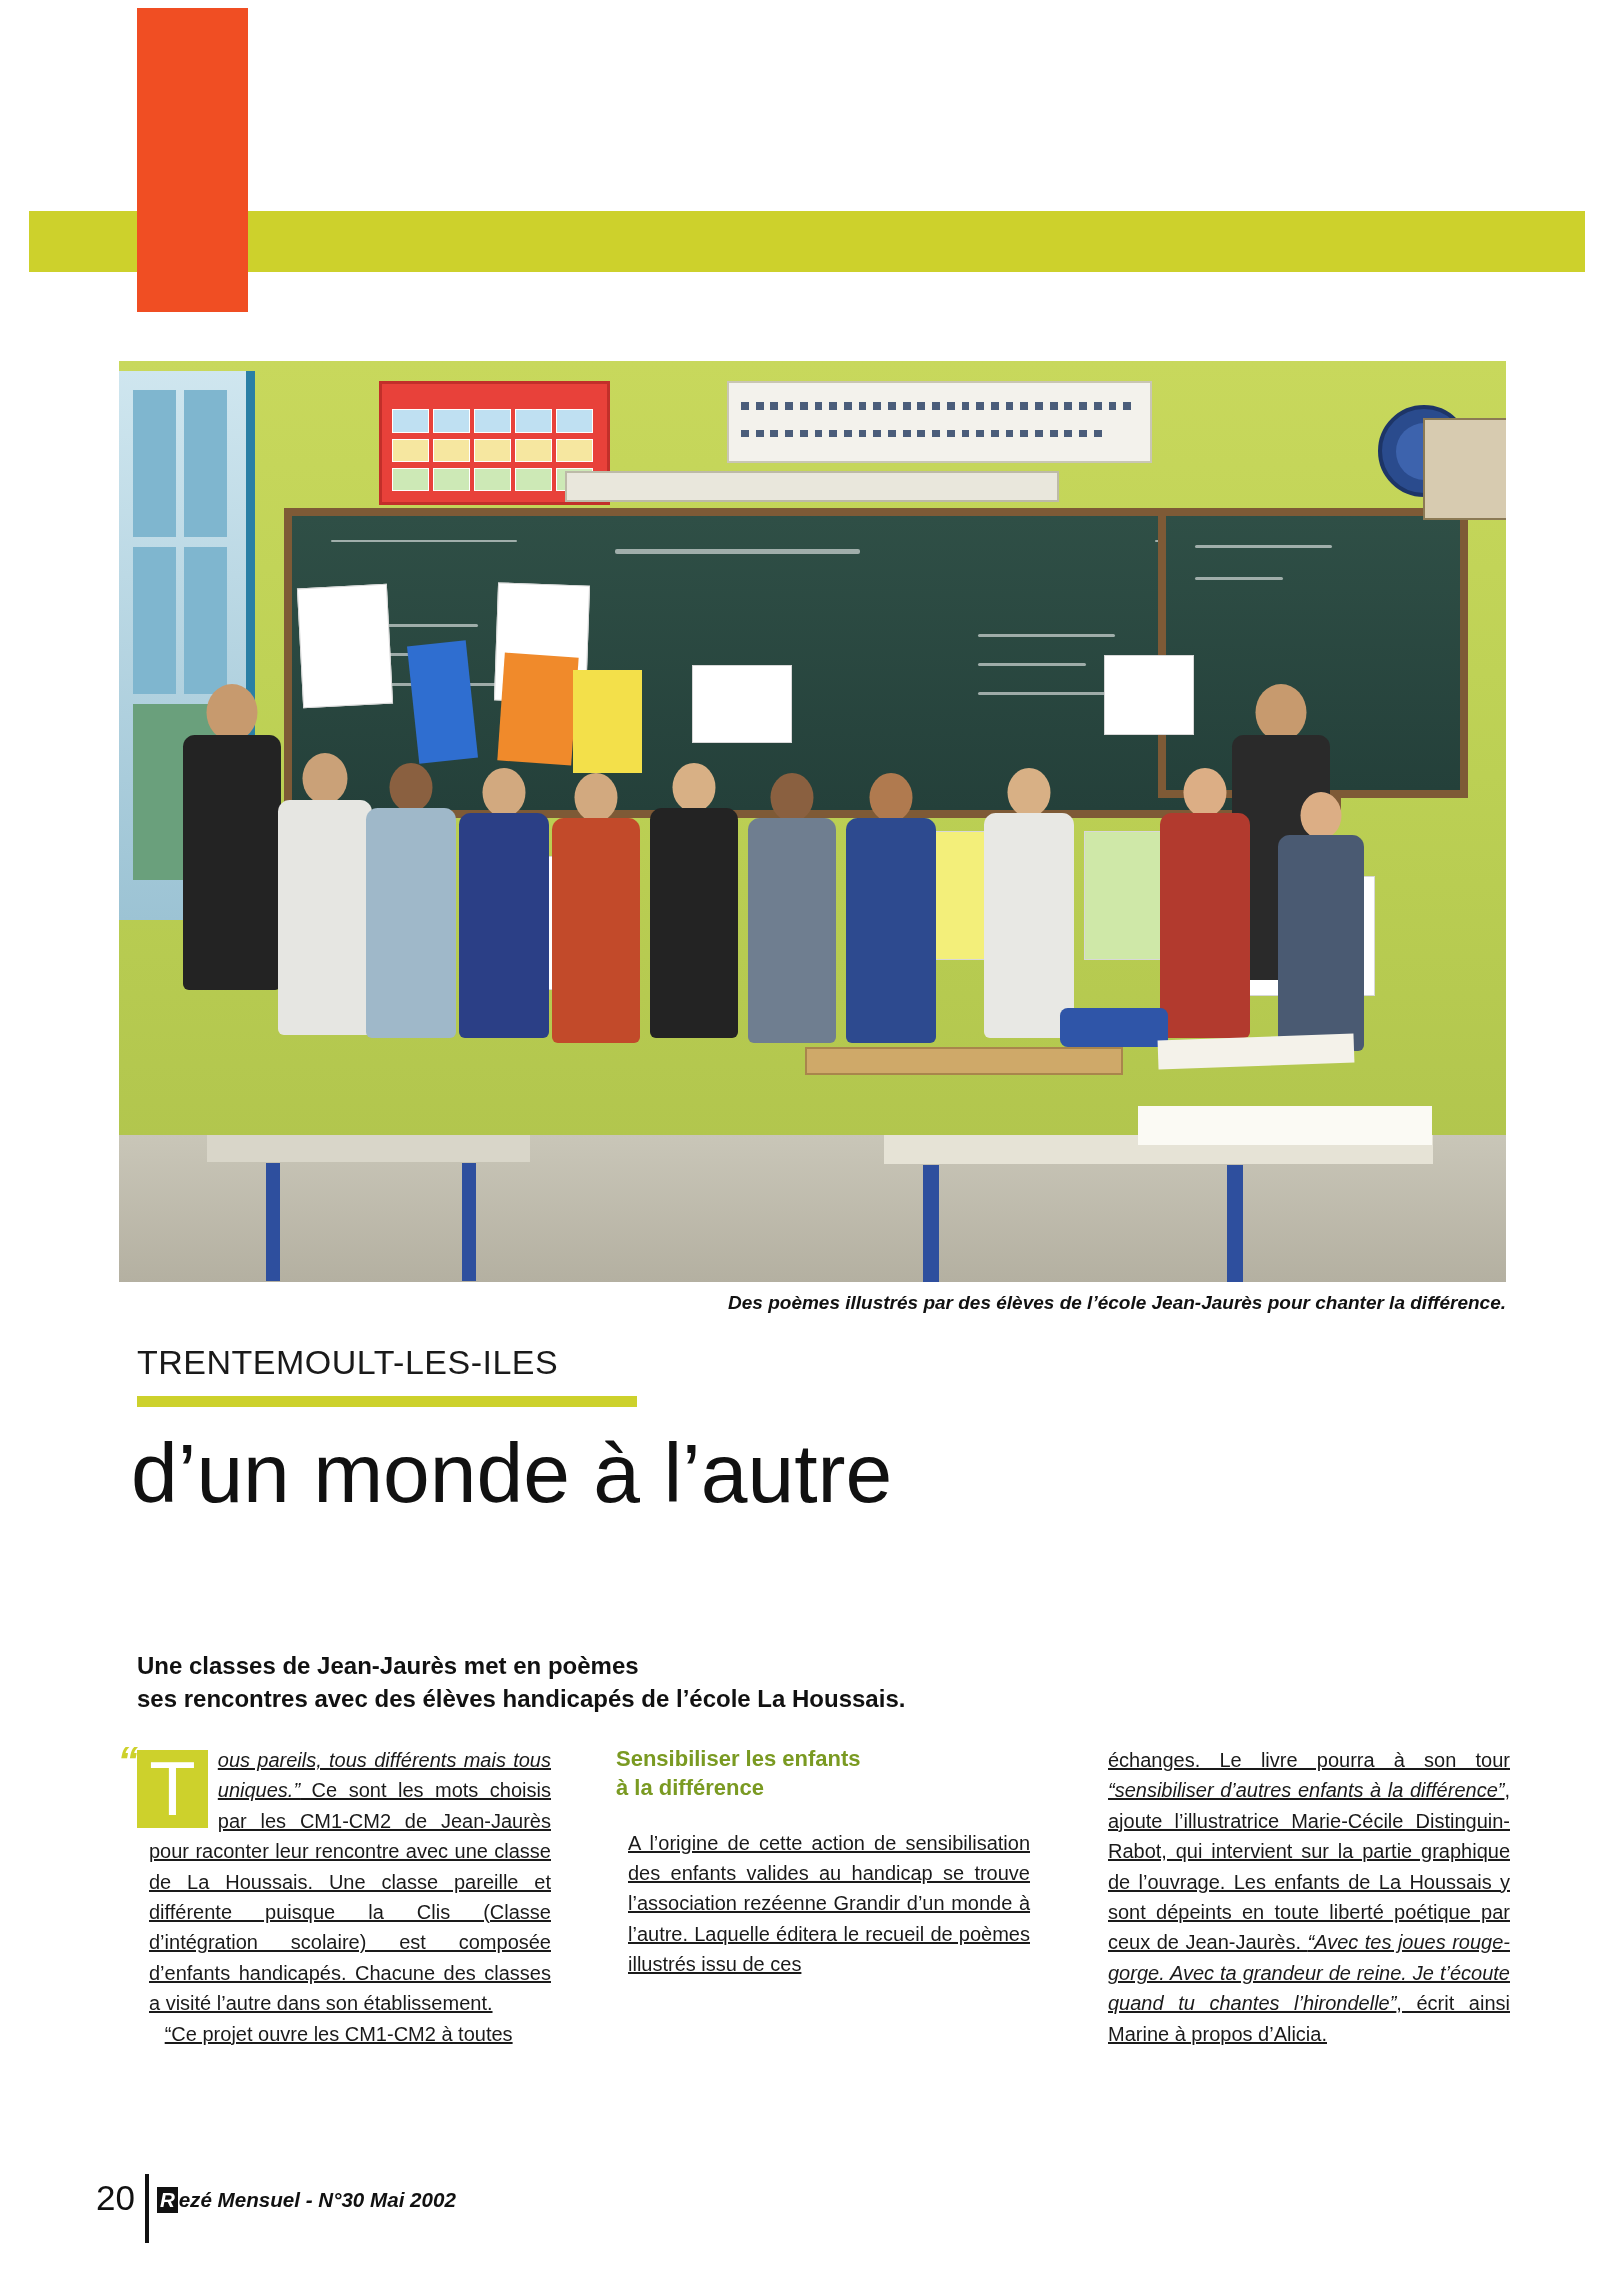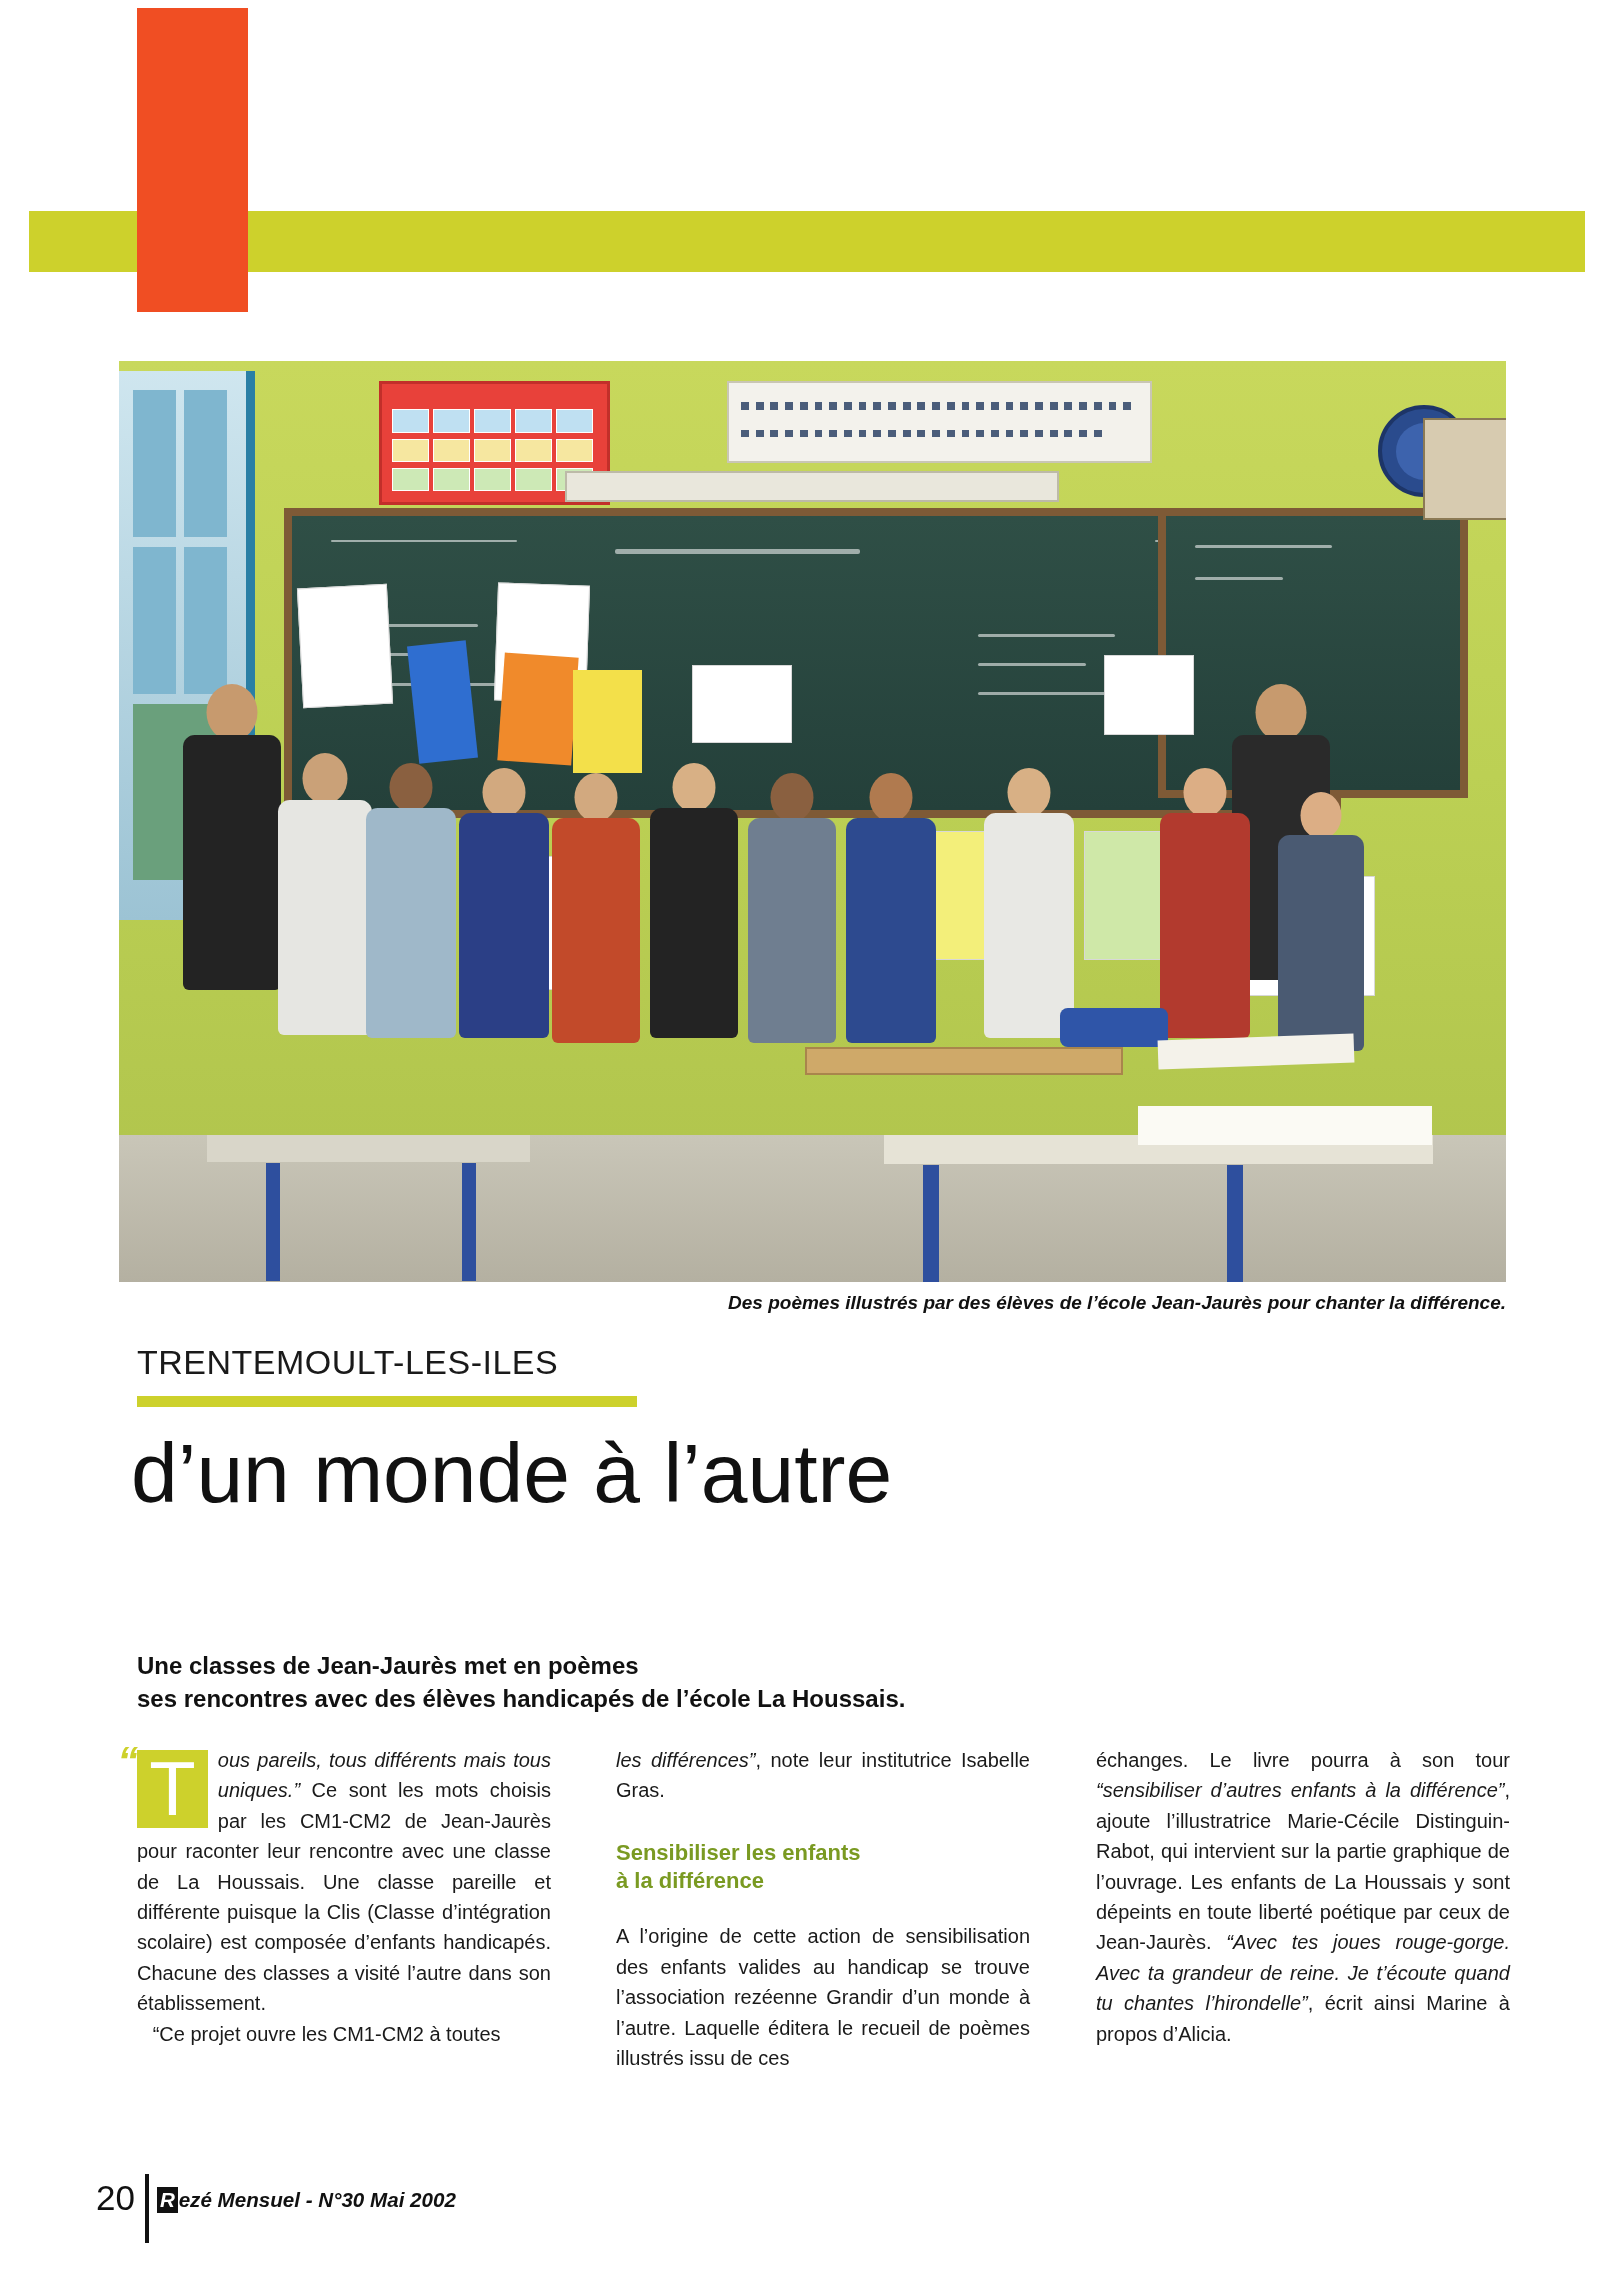--- a/index.html
+++ b/index.html
@@ -142,21 +142,21 @@
     width: 414px;
     font-size: 20px;
     line-height: 1.52;
     text-align: justify;
     color: #1a1a1a;
   }
   .col1 { left: 0; }
   .col2 { left: 479px; }
   .col3 { left: 959px; }
 
-  .col p { margin: 0 0 0 0; }
+  .col p { margin: 0 0 0 12px; text-decoration: underline; }
   .col p + p { margin-top: 0; }
 
   .dropcap-quote {
     position: absolute;
     left: -19.6px;
     top: -3.9px;
     font-size: 41px;
     font-weight: bold;
     font-style: italic;
     color: #cdd12c;
@@ -421,23 +421,20 @@
     <span class="dropcap">T</span>
     <p>
       <span class="it">ous pareils, tous différents mais tous uniques.”</span><span> Ce sont les mots choisis par les CM1-CM2 de Jean-Jaurès pour raconter leur rencontre avec une classe de La Houssais. Une classe pareille et différente puisque la Clis (Classe d’intégration scolaire) est composée d’enfants handicapés. Chacune des classes a visité l’autre dans son établissement.</span>
     </p>
     <p style="text-indent:15.7px;">
       <span>“Ce projet ouvre les CM1-CM2 à toutes</span>
     </p>
   </div>
 
   <div class="col col2">
-    <p style="margin-bottom:33px;">
-      <span class="it">les différences”</span><span>, note leur institutrice Isabelle Gras.</span>
-    </p>
     <div class="subhead">
       <div>Sensibiliser les enfants</div>
       <div>à la différence</div>
     </div>
     <p>
       <span>A l’origine de cette action de sensibilisation des enfants valides au handicap se trouve l’association rezéenne Grandir d’un monde à l’autre. Laquelle éditera le recueil de poèmes illustrés issu de ces</span>
     </p>
   </div>
 
   <div class="col col3">

